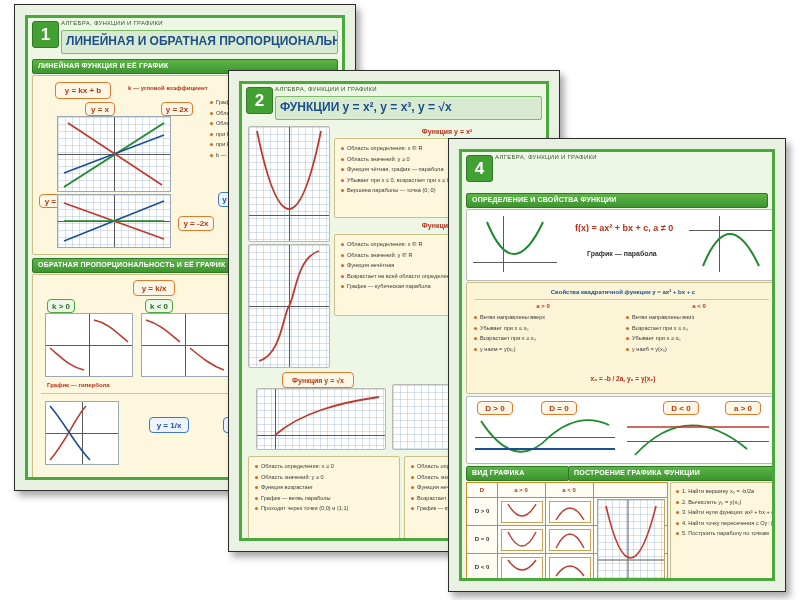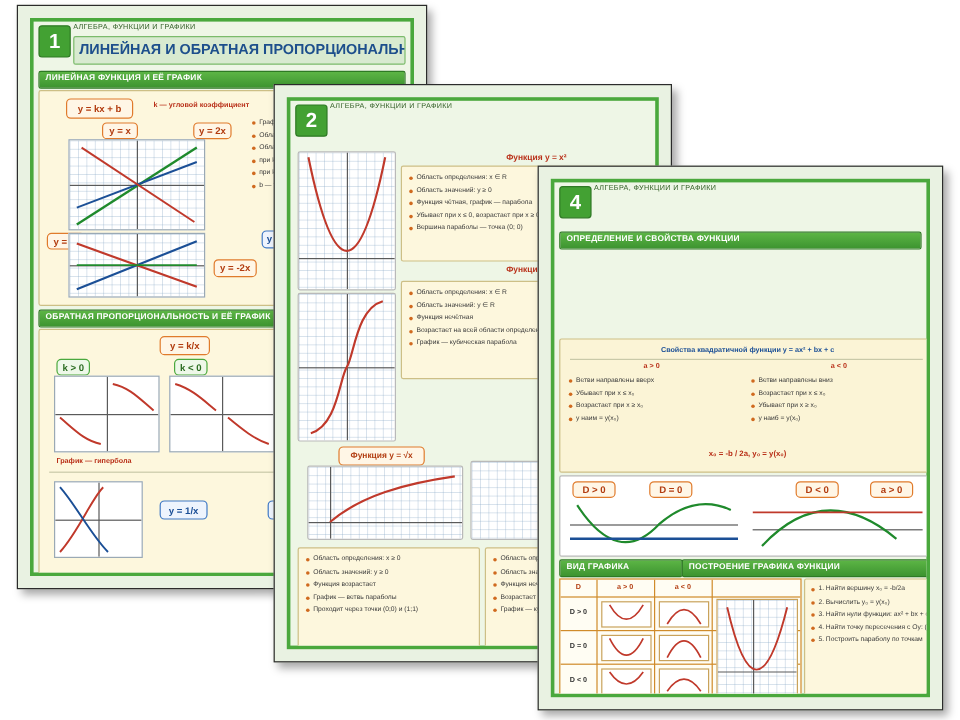--- a/index.html
+++ b/index.html
@@ -204,34 +204,35 @@
 
         <div class="graph" style="left:12px;top:126px;width:72px;height:62px;">
           <div class="gx" style="top:31px;"></div>
           <div class="gy" style="left:36px;"></div>
           <svg class="curve" viewBox="0 0 72 62" preserveAspectRatio="none">
             <path d="M4 58 C20 40, 30 14, 40 4" stroke="#c0392b" fill="none" stroke-width="1.6"></path>
             <path d="M4 4 C18 20, 30 44, 44 58" stroke="#1b4f96" fill="none" stroke-width="1.6"></path>
           </svg>
         </div>
 
-        <div class="formula-box blue" style="left:100px;top:142px;width:38px;height:14px;">y = 1/x</div>
+        <div class="formula-box blue" style="left:116px;top:142px;width:38px;height:14px;">y = 1/x</div>
         <div class="formula-box blue" style="left:190px;top:142px;width:44px;height:14px;">y = -1/x</div>
         <div class="formula-box blue" style="left:258px;top:142px;width:38px;height:14px;">y = 2/x</div>
       </div>
 
     </div>
   </div>
 
   <div class="poster" style="left:228px;top:70px;width:330px;height:480px;">
     <div class="inner">
 
       <div class="poster-head">
         <div class="num-badge">2</div>
         <div class="head-tiny">АЛГЕБРА, ФУНКЦИИ И ГРАФИКИ</div>
+        <div class="head-title">ФУНКЦИИ y = x², y = x³, y = √x</div>
       </div>
 
       <div class="panel white" style="left:6px;top:42px;width:80px;height:114px;">
         <div class="grid"></div>
         <div class="gx" style="position:absolute;left:0;right:0;top:88px;height:1px;background:#5a5a5a;"></div>
         <div class="gy" style="position:absolute;top:0;bottom:0;left:40px;width:1px;background:#5a5a5a;"></div>
         <svg class="curve" viewBox="0 0 80 114" preserveAspectRatio="none">
           <path d="M8 4 Q40 160, 72 4" stroke="#c0392b" fill="none" stroke-width="1.8"></path>
         </svg>
       </div>
@@ -310,20 +311,40 @@
   <div class="poster" style="left:448px;top:138px;width:336px;height:452px;">
     <div class="inner">
 
       <div class="poster-head">
         <div class="num-badge">4</div>
         <div class="head-tiny">АЛГЕБРА, ФУНКЦИИ И ГРАФИКИ</div>
       </div>
 
       <div class="band" style="top:41px;">ОПРЕДЕЛЕНИЕ И СВОЙСТВА ФУНКЦИИ</div>
 
+      <div class="panel white" style="left:4px;top:57px;width:309px;height:70px;">
+        <div class="graph" style="left:6px;top:6px;width:84px;height:56px;border:none;">
+          <div class="gx" style="top:46px;"></div>
+          <div class="gy" style="left:30px;"></div>
+          <svg class="curve" viewBox="0 0 84 56" preserveAspectRatio="none">
+            <path d="M14 6 Q40 70, 70 6" stroke="#1f8a2c" fill="none" stroke-width="2"></path>
+          </svg>
+        </div>
+
+        <div class="txt red bold" style="left:108px;top:14px;width:120px;font-size:9px;">f(x) = ax² + bx + c,  a ≠ 0</div>
+        <div class="txt bold" style="left:120px;top:40px;width:110px;font-size:7px;">График — парабола</div>
+
+        <div class="graph" style="left:222px;top:6px;width:84px;height:56px;border:none;">
+          <div class="gx" style="top:14px;"></div>
+          <div class="gy" style="left:30px;"></div>
+          <svg class="curve" viewBox="0 0 84 56" preserveAspectRatio="none">
+            <path d="M14 50 Q40 -14, 70 50" stroke="#1f8a2c" fill="none" stroke-width="2"></path>
+          </svg>
+        </div>
+      </div>
 
       <div class="panel cream" style="left:4px;top:130px;width:309px;height:110px;">
         <div class="txt bold" style="left:10px;top:5px;width:292px;text-align:center;font-size:6px;color:#1b4f96;">Свойства квадратичной функции y = ax² + bx + c</div>
         <div class="divider" style="left:8px;top:16px;width:294px;"></div>
 
         <div class="txt red bold" style="left:56px;top:19px;width:40px;text-align:center;">a &gt; 0</div>
         <div class="txt red bold" style="left:212px;top:19px;width:40px;text-align:center;">a &lt; 0</div>
 
         <div class="bullets" style="left:6px;top:30px;width:146px;">
           <div class="li">Ветви направлены вверх</div>

